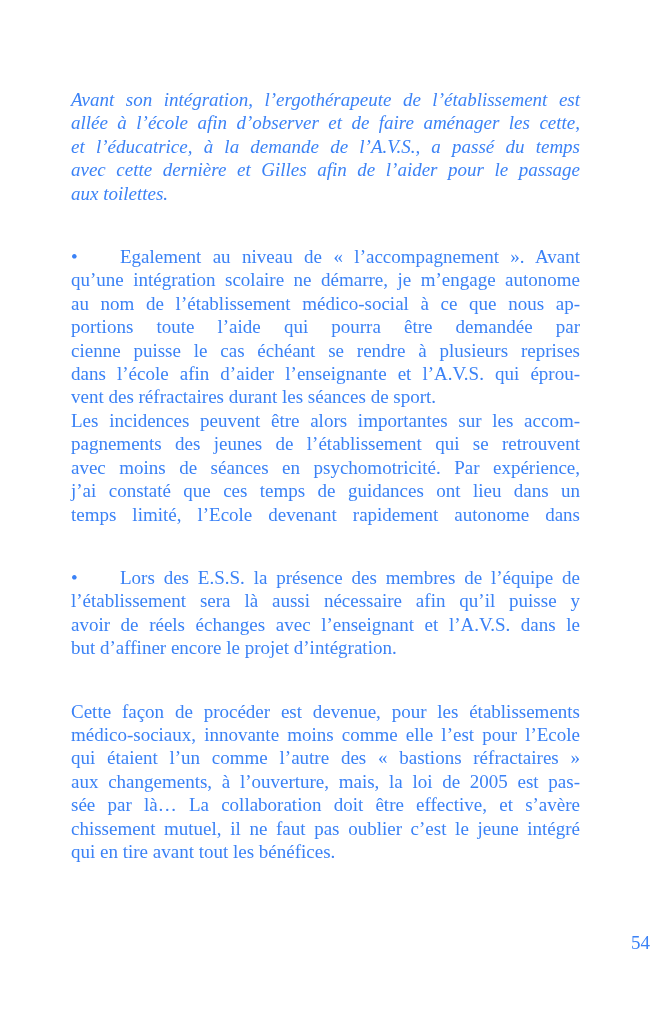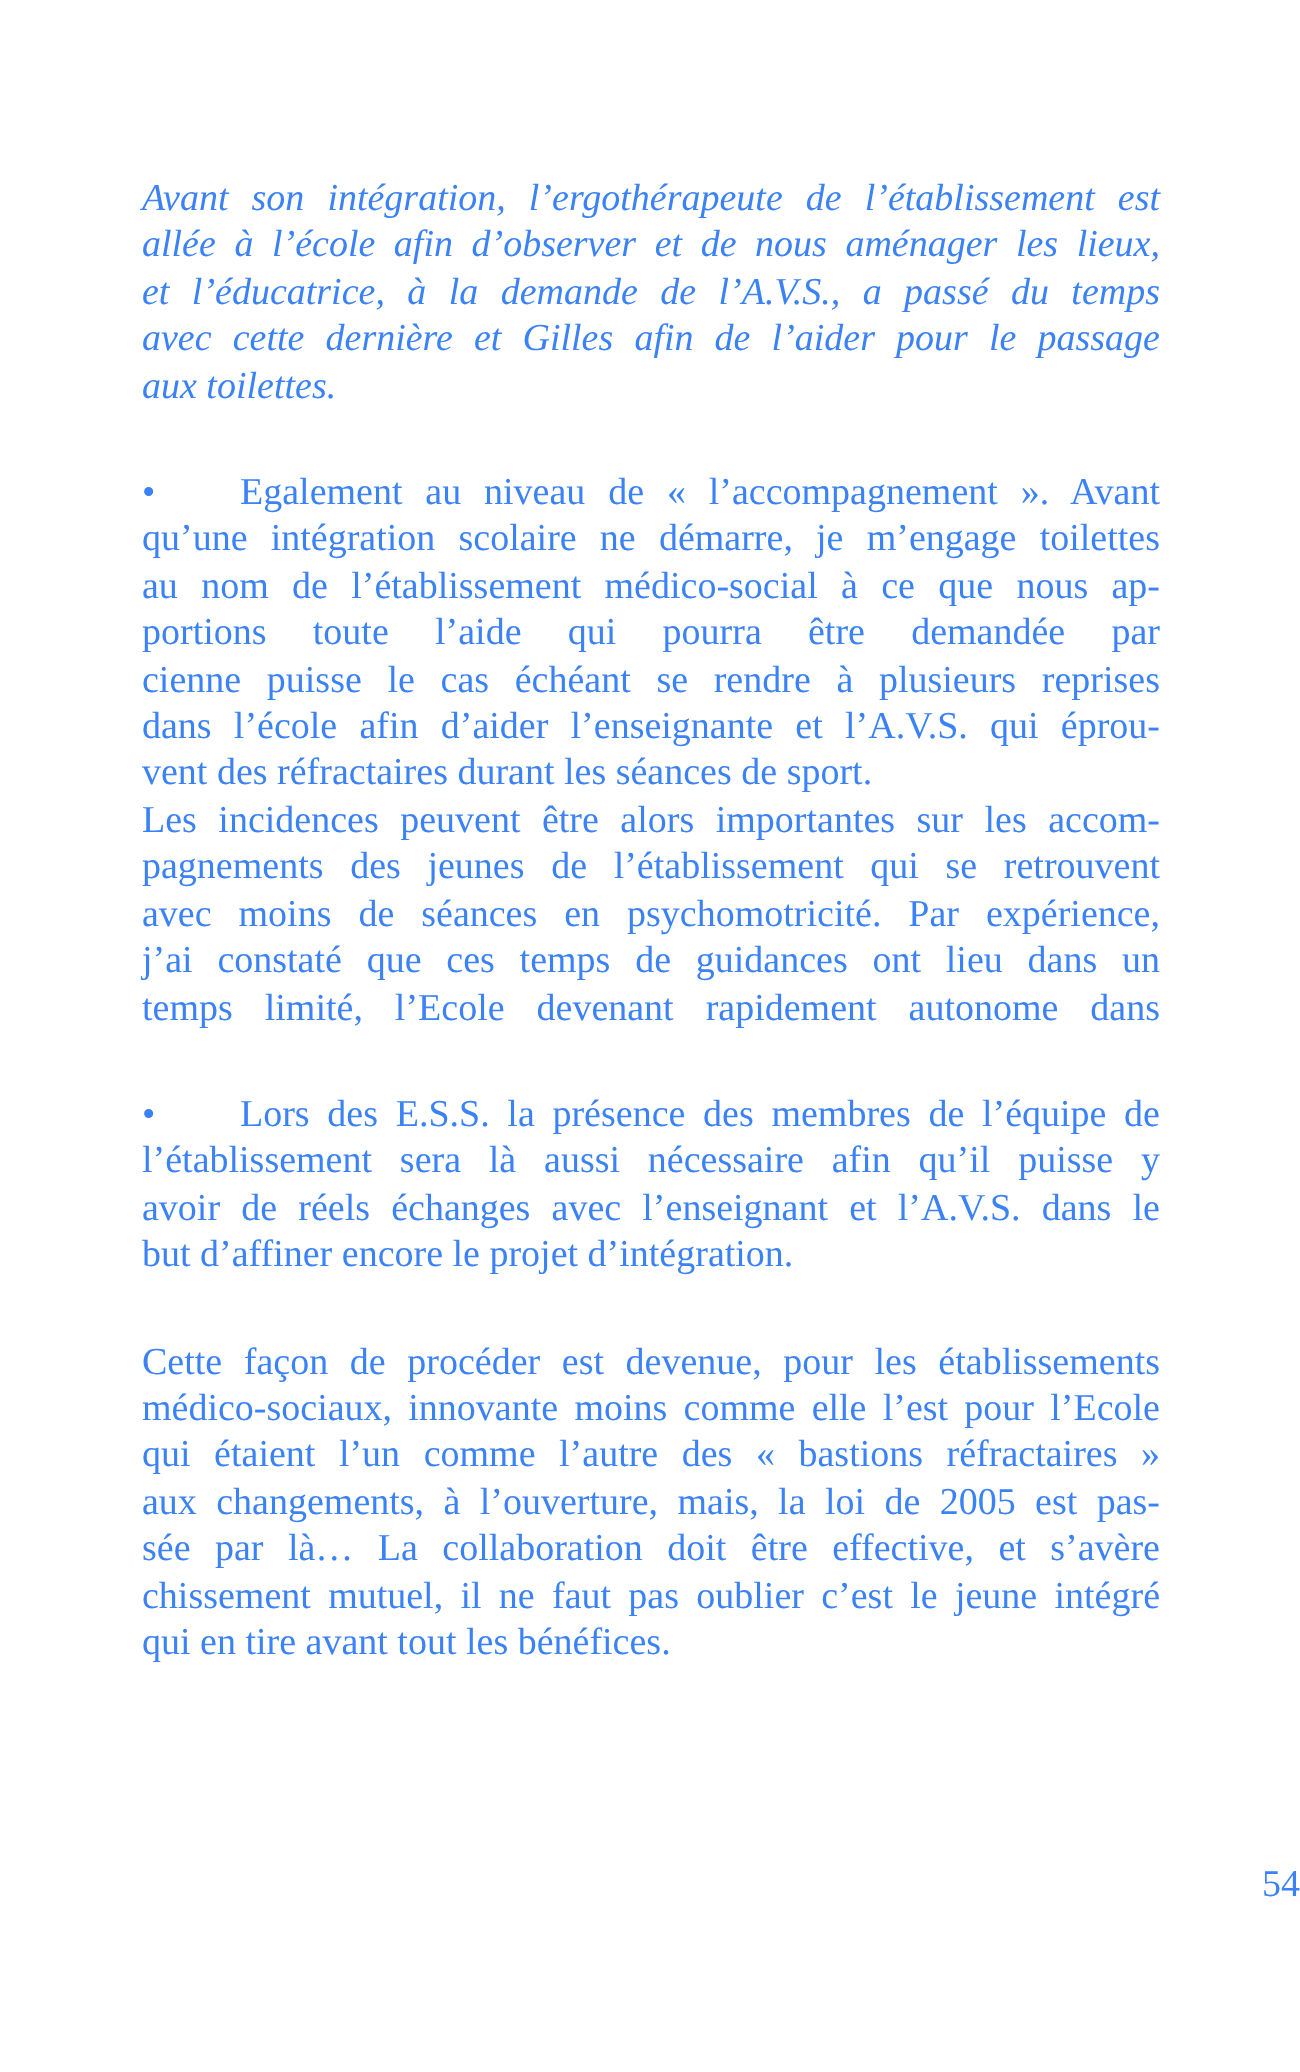--- a/index.html
+++ b/index.html
@@ -19,21 +19,21 @@
   }
   .text-block {
     position: absolute;
     left: 71px;
     top: 88px;
     width: 509px;
     font-size: 19px;
     line-height: 23.4px;
   }
   .para { margin: 0; }
-  .para.gap { margin-top: 30px; }
+  .para.gap { margin-top: 40px; }
   .para.italic { font-style: italic; }
   .line {
     text-align: justify;
     text-align-last: justify;
     -moz-text-align-last: justify;
     white-space: normal;
   }
   .line.last {
     text-align-last: left;
     -moz-text-align-last: left;
@@ -53,28 +53,28 @@
     line-height: 23.4px;
   }
 </style>
 </head>
 <body>
 
 <div class="page">
   <div class="text-block">
       <div class="para italic">
         <div class="line">Avant son intégration, l’ergothérapeute de l’établissement est</div>
-        <div class="line">allée à l’école afin d’observer et de nous aménager les lieux,</div>
+        <div class="line">allée à l’école afin d’observer et de faire aménager les cette,</div>
         <div class="line">et l’éducatrice, à la demande de l’A.V.S., a passé du temps</div>
         <div class="line">avec cette dernière et Gilles afin de l’aider pour le passage</div>
         <div class="line last">aux toilettes.</div>
       </div>
       <div class="para gap">
         <div class="line"><span class="bullet-cell">•</span>Egalement au niveau de « l’accompagnement ». Avant</div>
-        <div class="line">qu’une intégration scolaire ne démarre, je m’engage toilettes</div>
+        <div class="line">qu’une intégration scolaire ne démarre, je m’engage autonome</div>
         <div class="line">au nom de l’établissement médico-social à ce que nous ap-</div>
         <div class="line">portions toute l’aide qui pourra être demandée par</div>
         <div class="line">cienne puisse le cas échéant se rendre à plusieurs reprises</div>
         <div class="line">dans l’école afin d’aider l’enseignante et l’A.V.S. qui éprou-</div>
         <div class="line last">vent des réfractaires durant les séances de sport.</div>
       </div>
       <div class="para">
         <div class="line">Les incidences peuvent être alors importantes sur les accom-</div>
         <div class="line">pagnements des jeunes de l’établissement qui se retrouvent</div>
         <div class="line">avec moins de séances en psychomotricité. Par expérience,</div>

